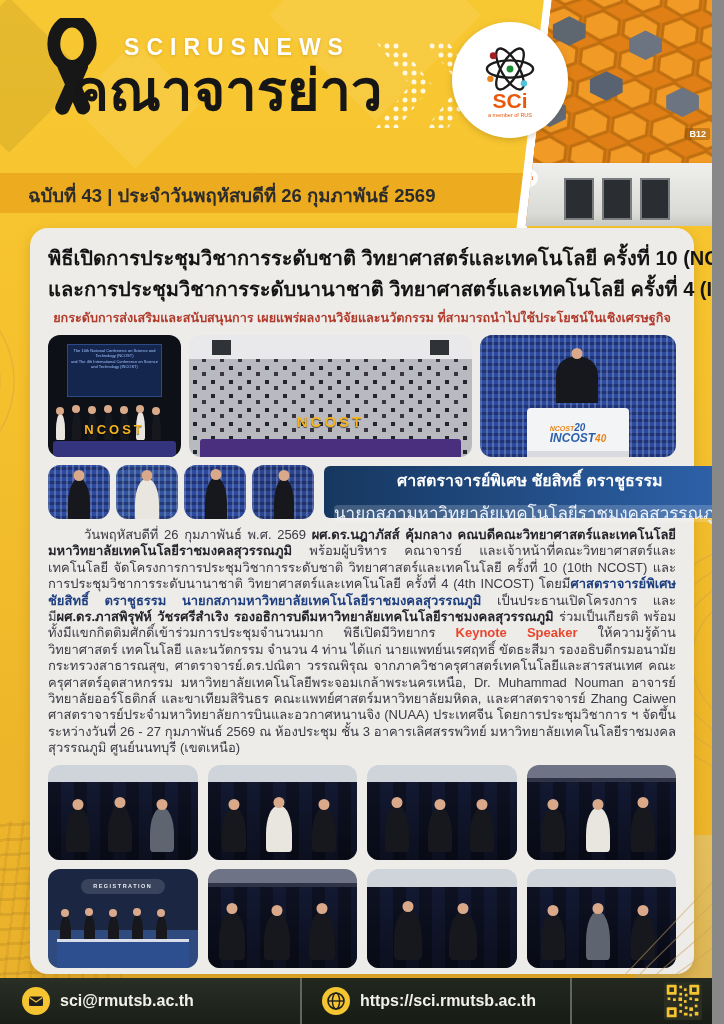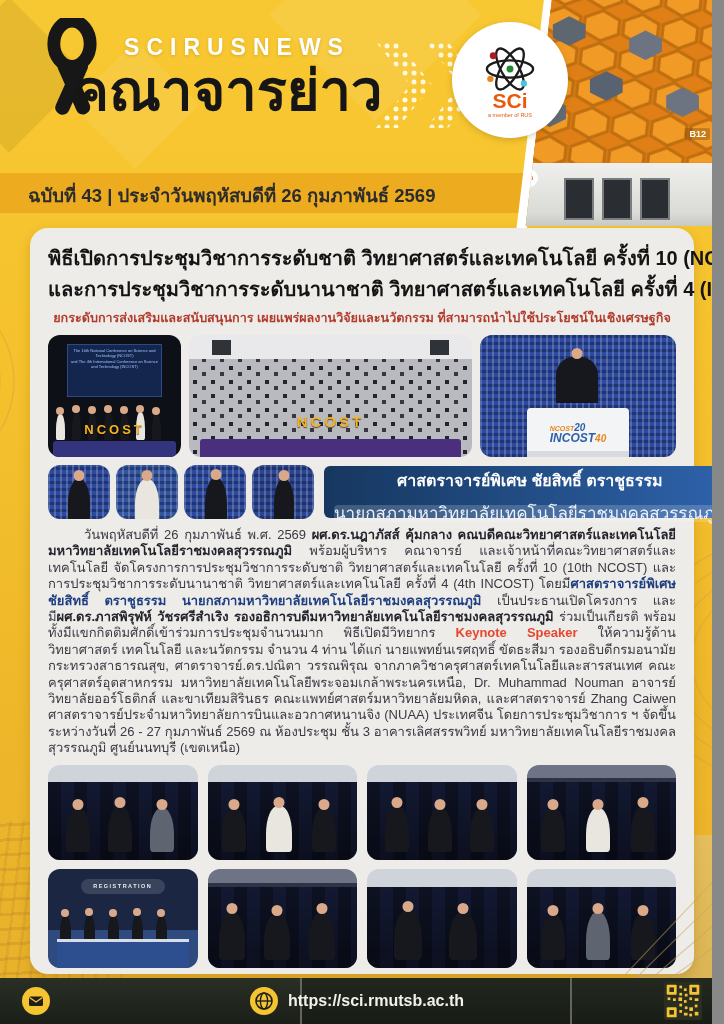--- a/index.html
+++ b/index.html
@@ -363,20 +363,21 @@
     <div class="fdiv" style="left:570px;"></div>
     <div class="fover"></div>
 
 
     <div class="fitem">
       <svg width="28" height="28" viewBox="0 0 28 28">
         <circle cx="14" cy="14" r="14" fill="#F5C531"></circle>
         <rect x="7" y="9.5" width="14" height="9.5" rx="1.5" fill="#1E1E1E"></rect>
         <path d="M7.5 10.5 L14 15 L20.5 10.5" fill="none" stroke="#F5C531" stroke-width="1.4"></path>
       </svg>
+      <span>sci@rmutsb.ac.th</span>
     </div>
 
     <div class="fitem">
       <svg width="28" height="28" viewBox="0 0 28 28">
         <circle cx="14" cy="14" r="14" fill="#F5C531"></circle>
         <circle cx="14" cy="14" r="8" fill="none" stroke="#1E1E1E" stroke-width="1.6"></circle>
         <ellipse cx="14" cy="14" rx="3.6" ry="8" fill="none" stroke="#1E1E1E" stroke-width="1.4"></ellipse>
         <line x1="6" y1="14" x2="22" y2="14" stroke="#1E1E1E" stroke-width="1.4"></line>
       </svg>
       <span>https://sci.rmutsb.ac.th</span>

